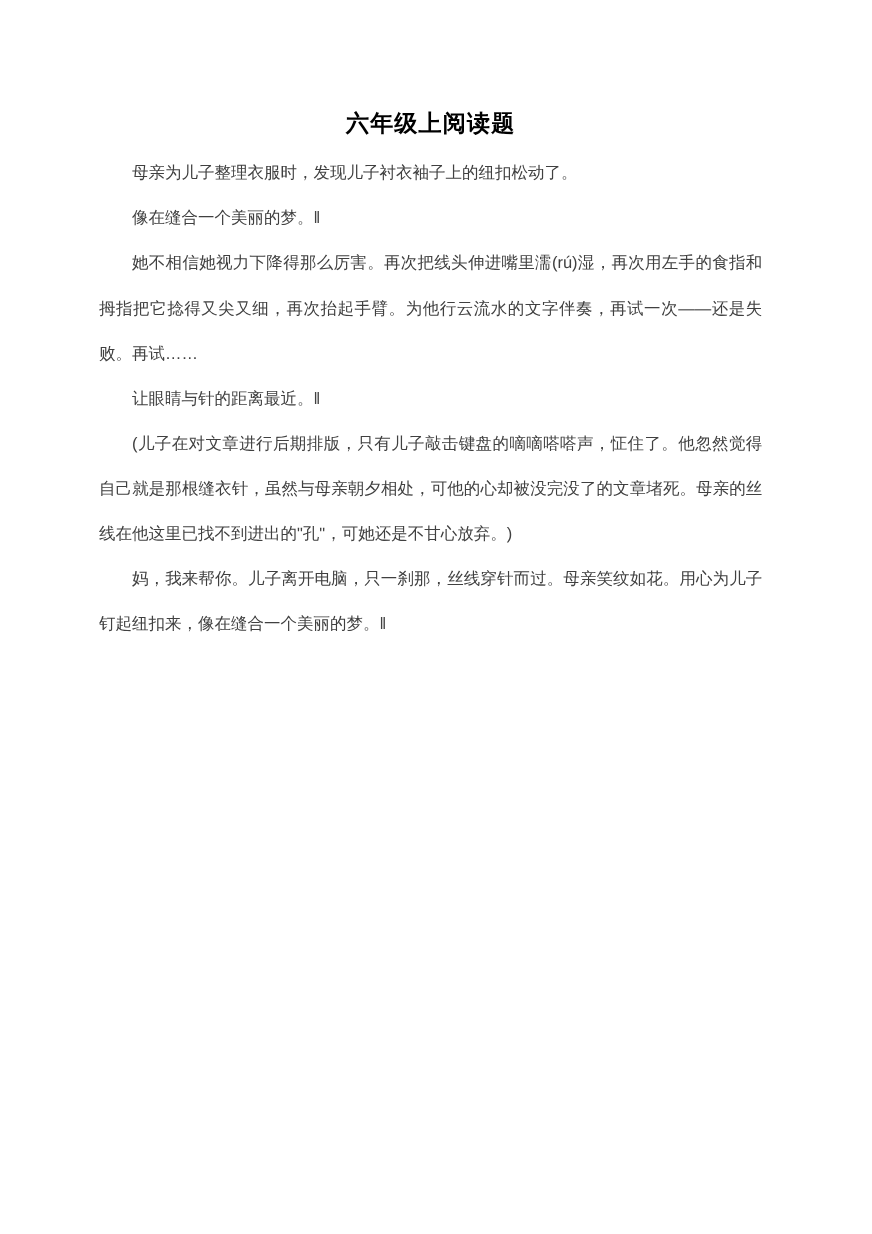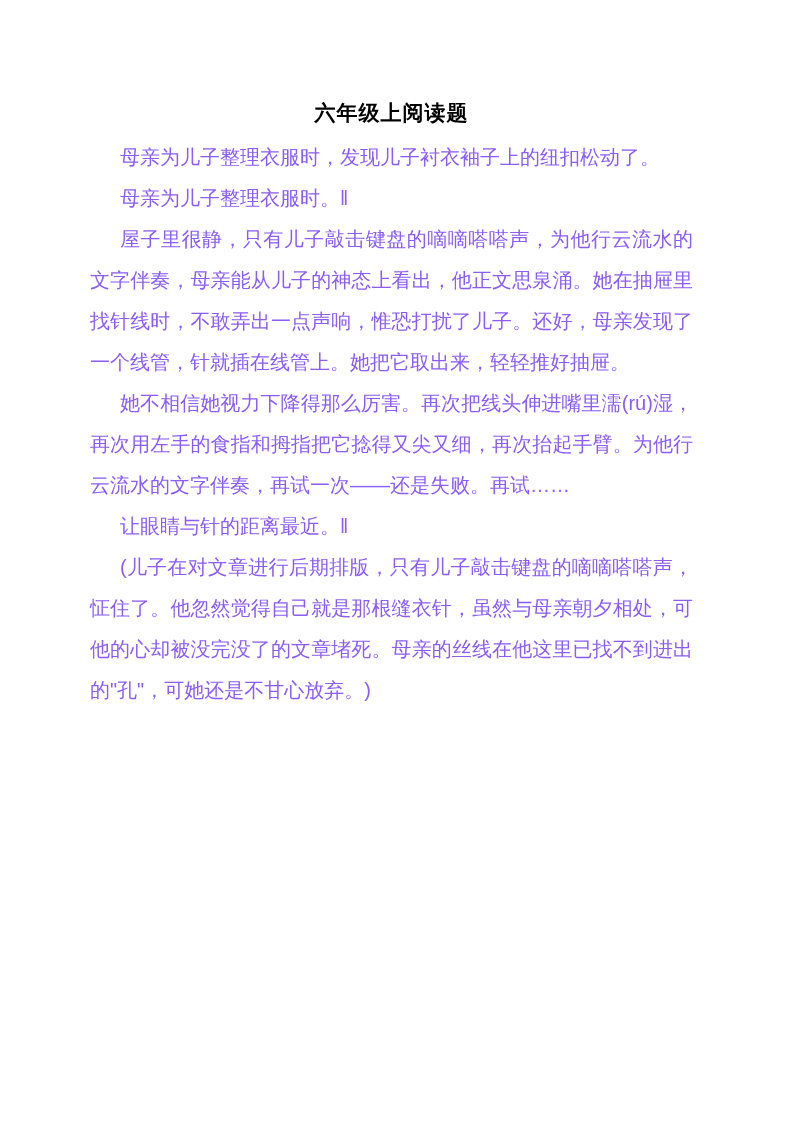--- a/index.html
+++ b/index.html
@@ -32,39 +32,39 @@
     font-size: 21px;
     font-weight: 700;
     color: #000000;
     text-align: center;
     line-height: 34px;
     margin-top: 20px;
     letter-spacing: 1px;
   }
   .doc-body {
     margin-top: 10px;
-    font-size: 20px;
+    font-size: 15px;
     line-height: 41px;
-    color: #8b5cf6;
+    color: #404040;
     text-align: justify;
   }
   .doc-body p {
     margin: 0;
     text-indent: 30px;
     word-break: break-all;
   }
 </style>
 </head>
 <body>
 
 <div class="doc-page">
   <div class="doc-content">
     <h1 class="doc-title">六年级上阅读题</h1>
     <div class="doc-body">
       <p>母亲为儿子整理衣服时，发现儿子衬衣袖子上的纽扣松动了。</p>
-      <p>母亲为儿子整理衣服时。‖</p>
-      <p>屋子里很静，只有儿子敲击键盘的嘀嘀嗒嗒声，为他行云流水的文字伴奏，母亲能从儿子的神态上看出，他正文思泉涌。她在抽屉里找针线时，不敢弄出一点声响，惟恐打扰了儿子。还好，母亲发现了一个线管，针就插在线管上。她把它取出来，轻轻推好抽屉。</p>
+      <p>像在缝合一个美丽的梦。‖</p>
       <p>她不相信她视力下降得那么厉害。再次把线头伸进嘴里濡(rú)湿，再次用左手的食指和拇指把它捻得又尖又细，再次抬起手臂。为他行云流水的文字伴奏，再试一次——还是失败。再试……</p>
       <p>让眼睛与针的距离最近。‖</p>
       <p>(儿子在对文章进行后期排版，只有儿子敲击键盘的嘀嘀嗒嗒声，怔住了。他忽然觉得自己就是那根缝衣针，虽然与母亲朝夕相处，可他的心却被没完没了的文章堵死。母亲的丝线在他这里已找不到进出的"孔"，可她还是不甘心放弃。)</p>
+      <p>妈，我来帮你。儿子离开电脑，只一刹那，丝线穿针而过。母亲笑纹如花。用心为儿子钉起纽扣来，像在缝合一个美丽的梦。‖</p>
     </div>
   </div>
 </div>
 
 </body></html>

